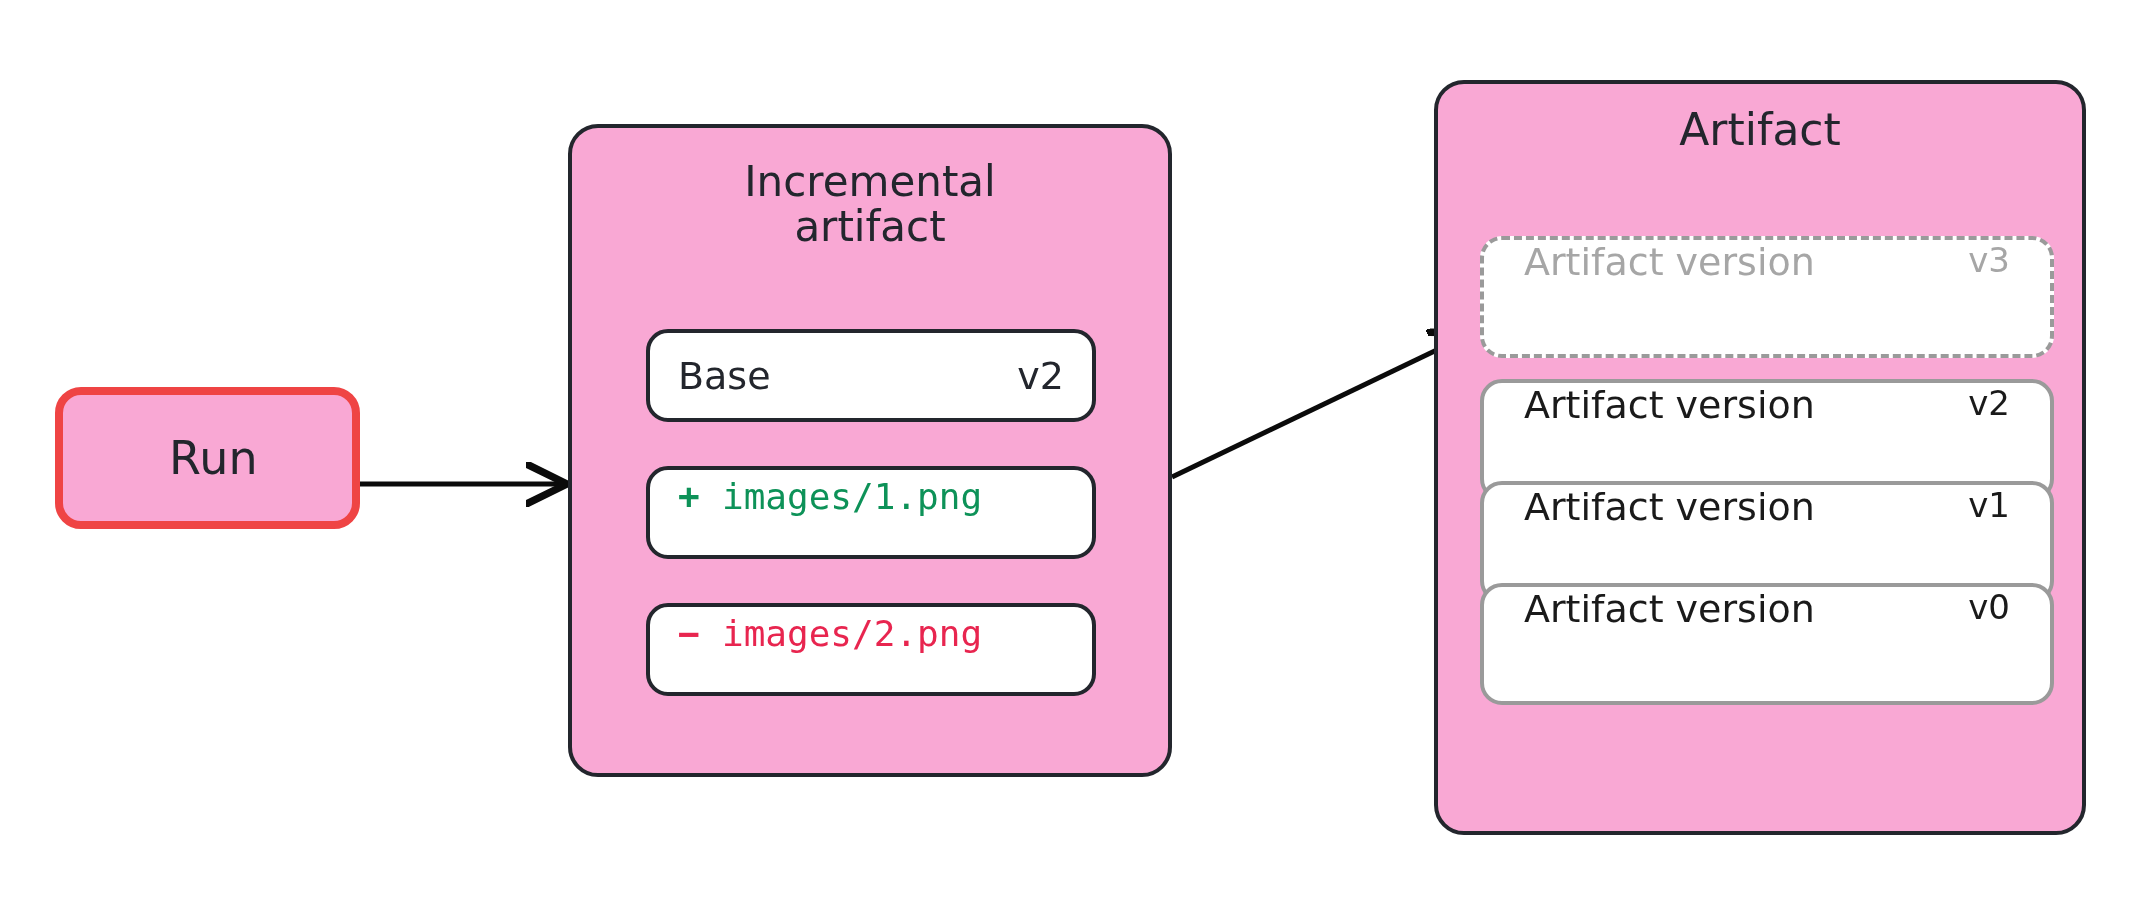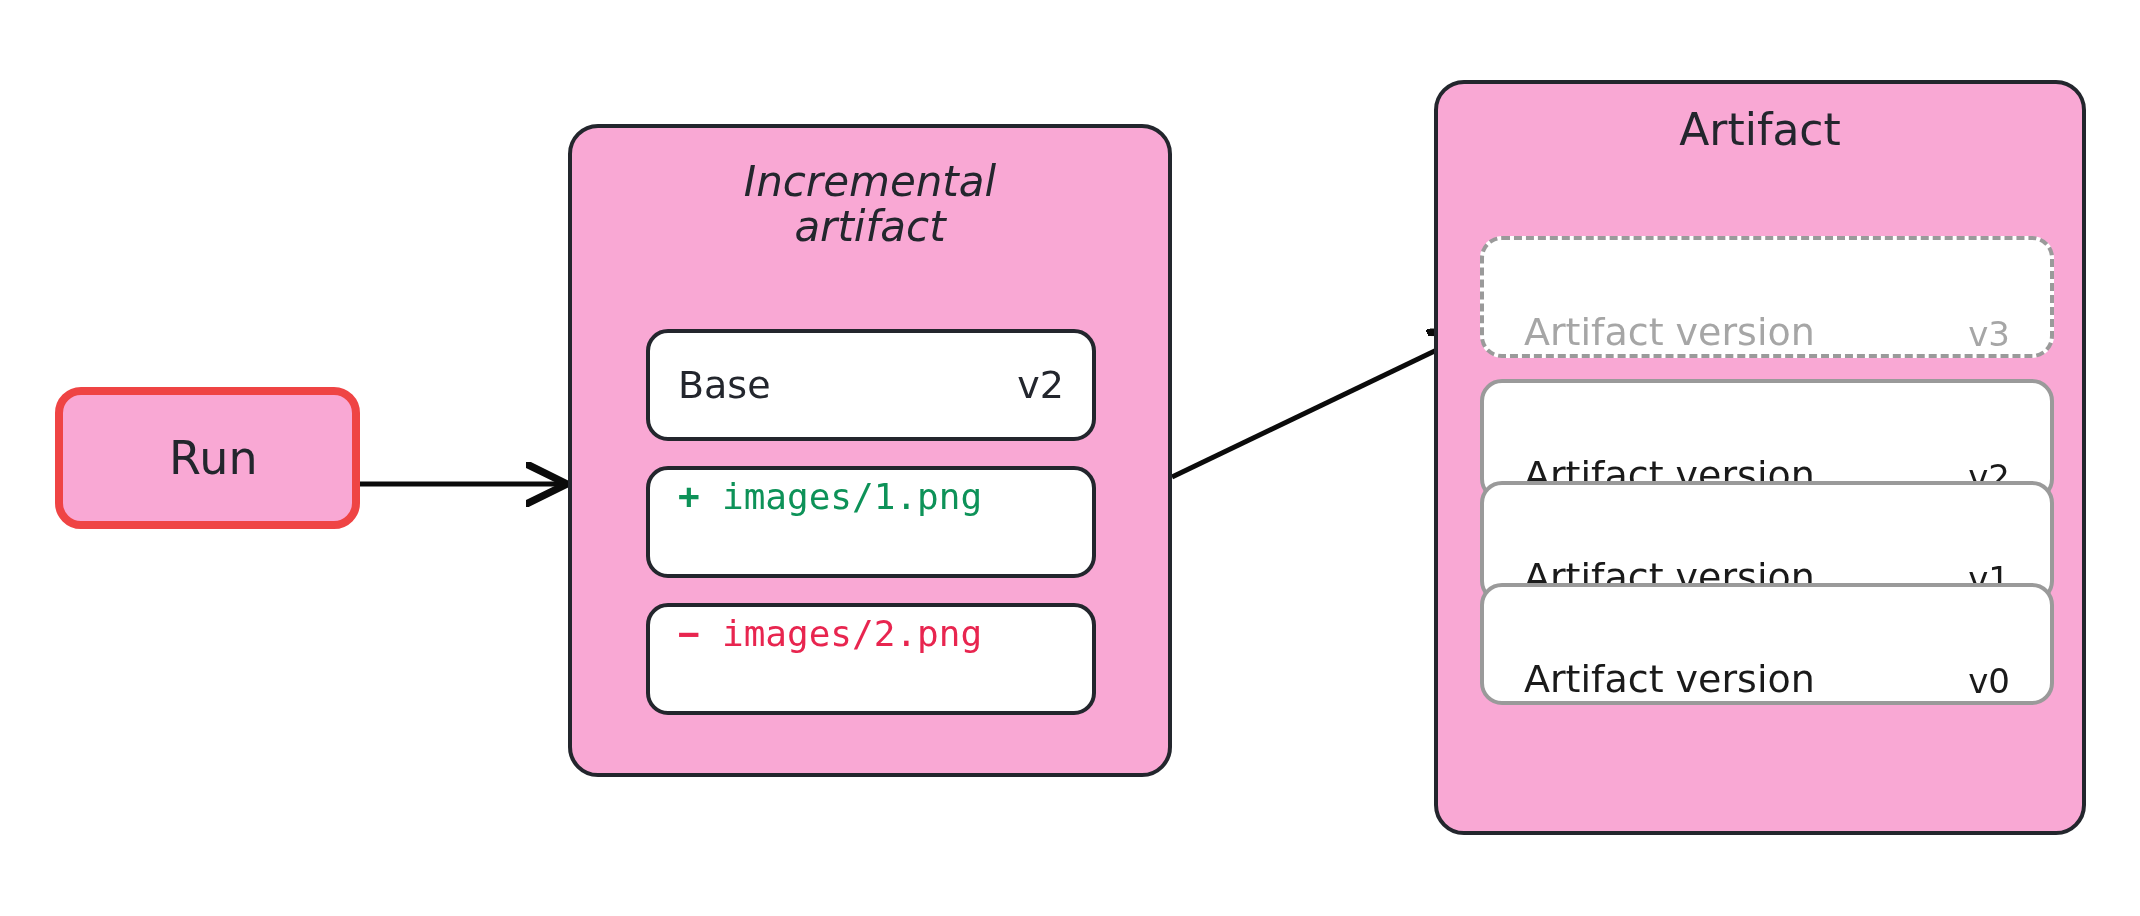--- a/index.html
+++ b/index.html
@@ -52,27 +52,26 @@
   }
   #incremental-artifact .panel-title {
     position: absolute;
     left: 0;
     right: 0;
     top: 32px;
     text-align: center;
     font-size: 42px;
     line-height: 1.06;
     color: #23262d;
-    font-style: italic;
   }
   .inc-row {
     position: absolute;
     left: 74px;
     width: 450px;
-    height: 112px;
+    height: 93px;
     box-sizing: border-box;
     border: 4px solid #23262d;
     border-radius: 22px;
     background: #ffffff;
     display: flex;
     align-items: center;
     padding: 0 28px;
   }
   #inc-row-base { top: 201px; }
   #inc-row-add  { top: 338px; }
@@ -132,21 +131,21 @@
   .av-row {
     position: absolute;
     left: 42px;
     width: 574px;
     height: 122px;
     box-sizing: border-box;
     border: 4px solid #9a9a9a;
     border-radius: 22px;
     background: #ffffff;
     display: flex;
-    align-items: flex-end;
+    align-items: flex-start;
     padding: 0 40px;
   }
   .av-row .av-label {
     font-size: 38px;
     color: #1a1a1a;
     flex: 1 1 auto;
     text-align: left;
   }
   .av-row .av-version {
     font-size: 34px;

